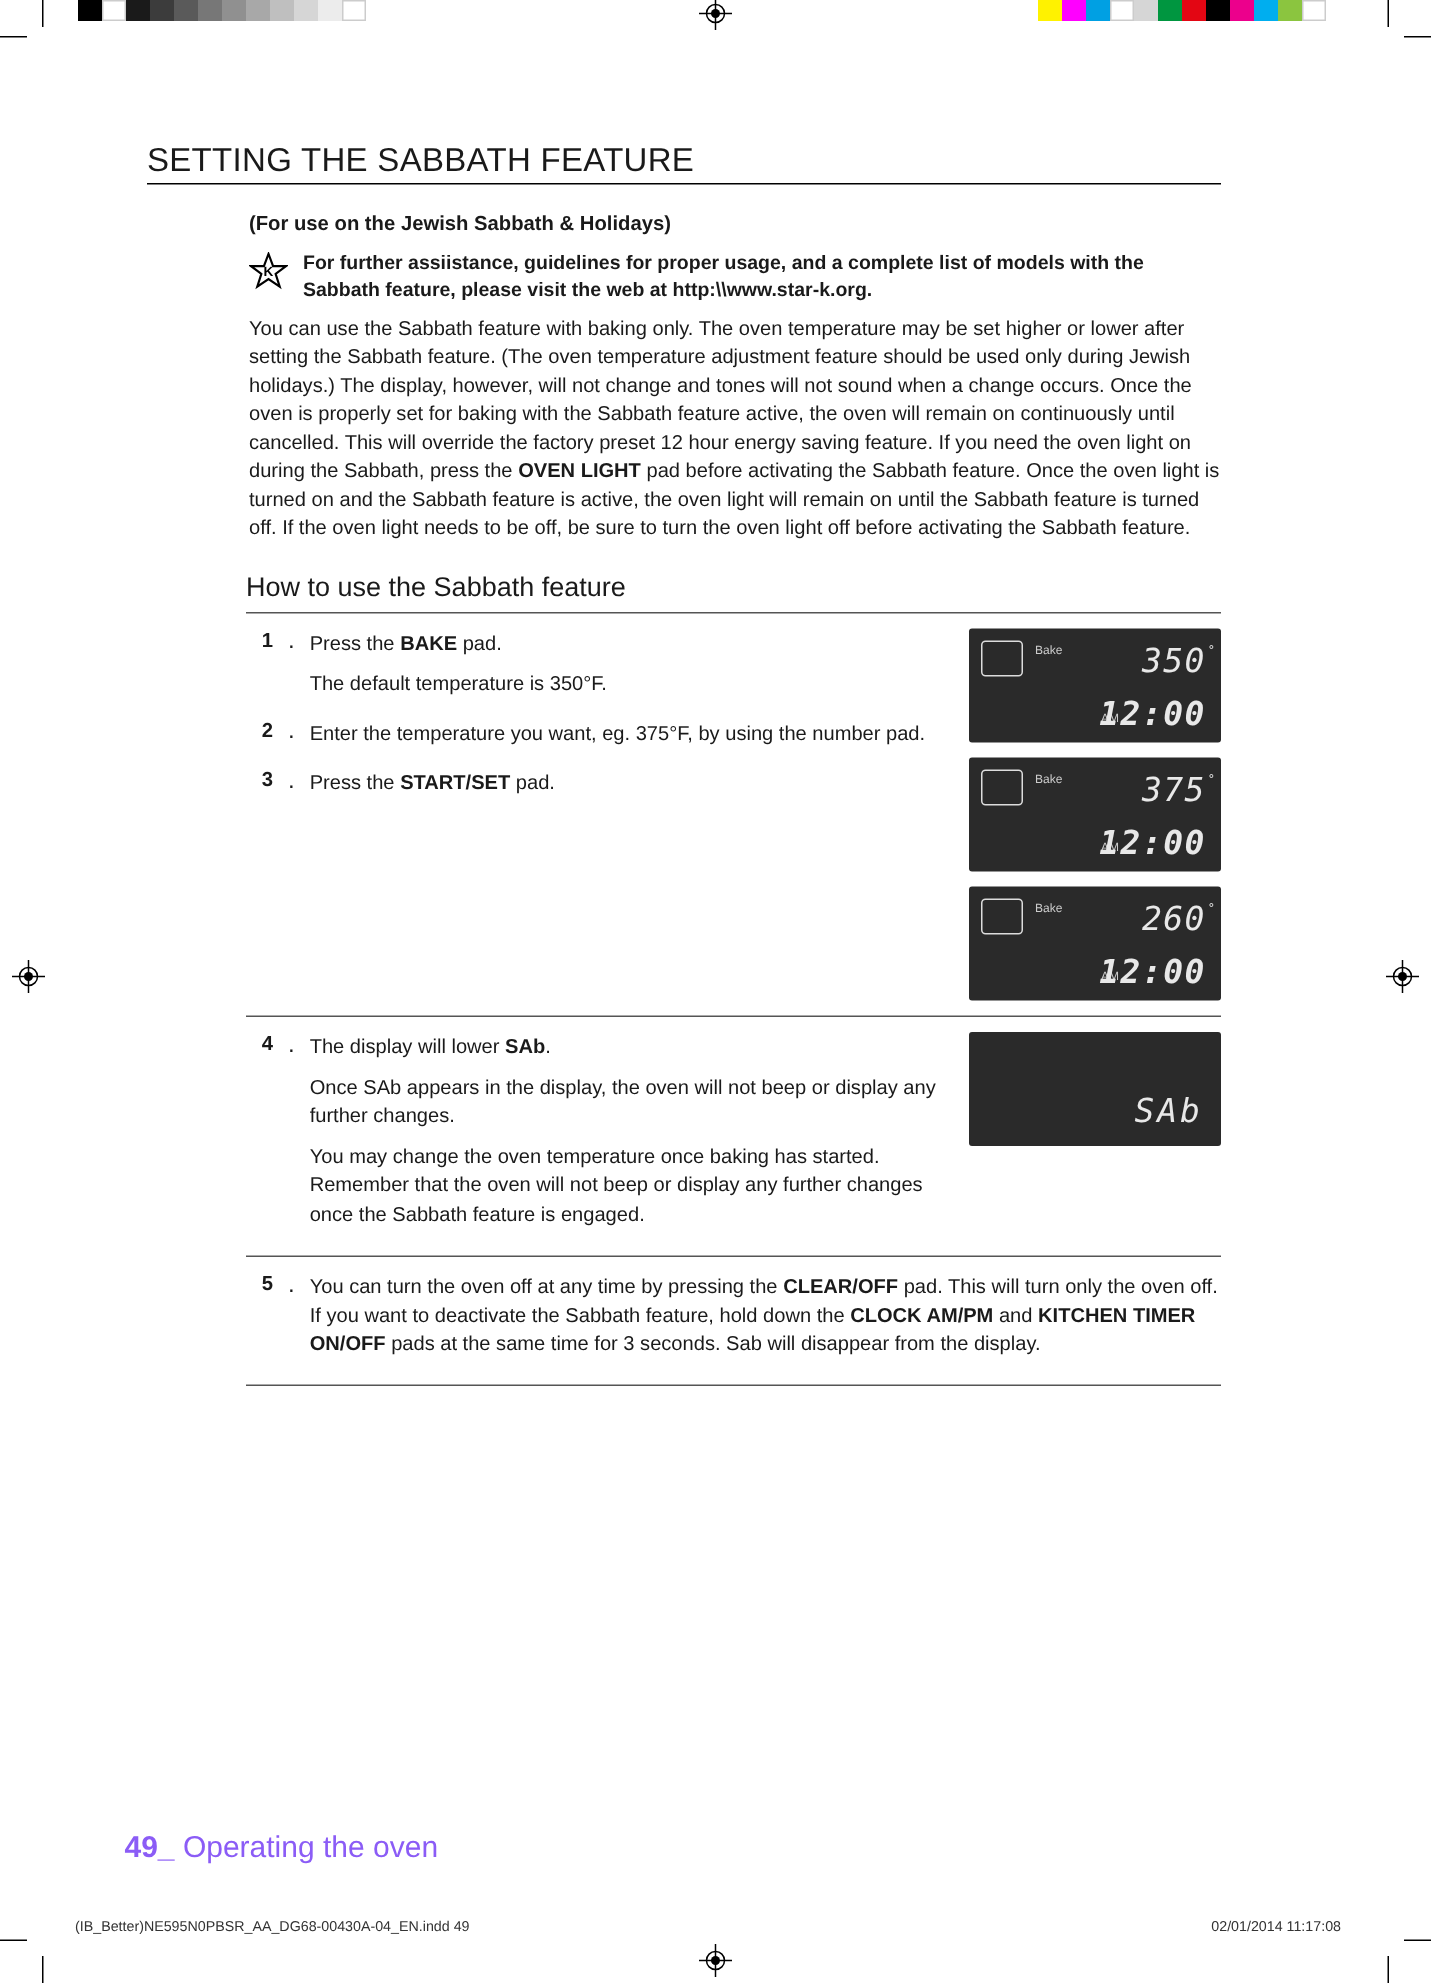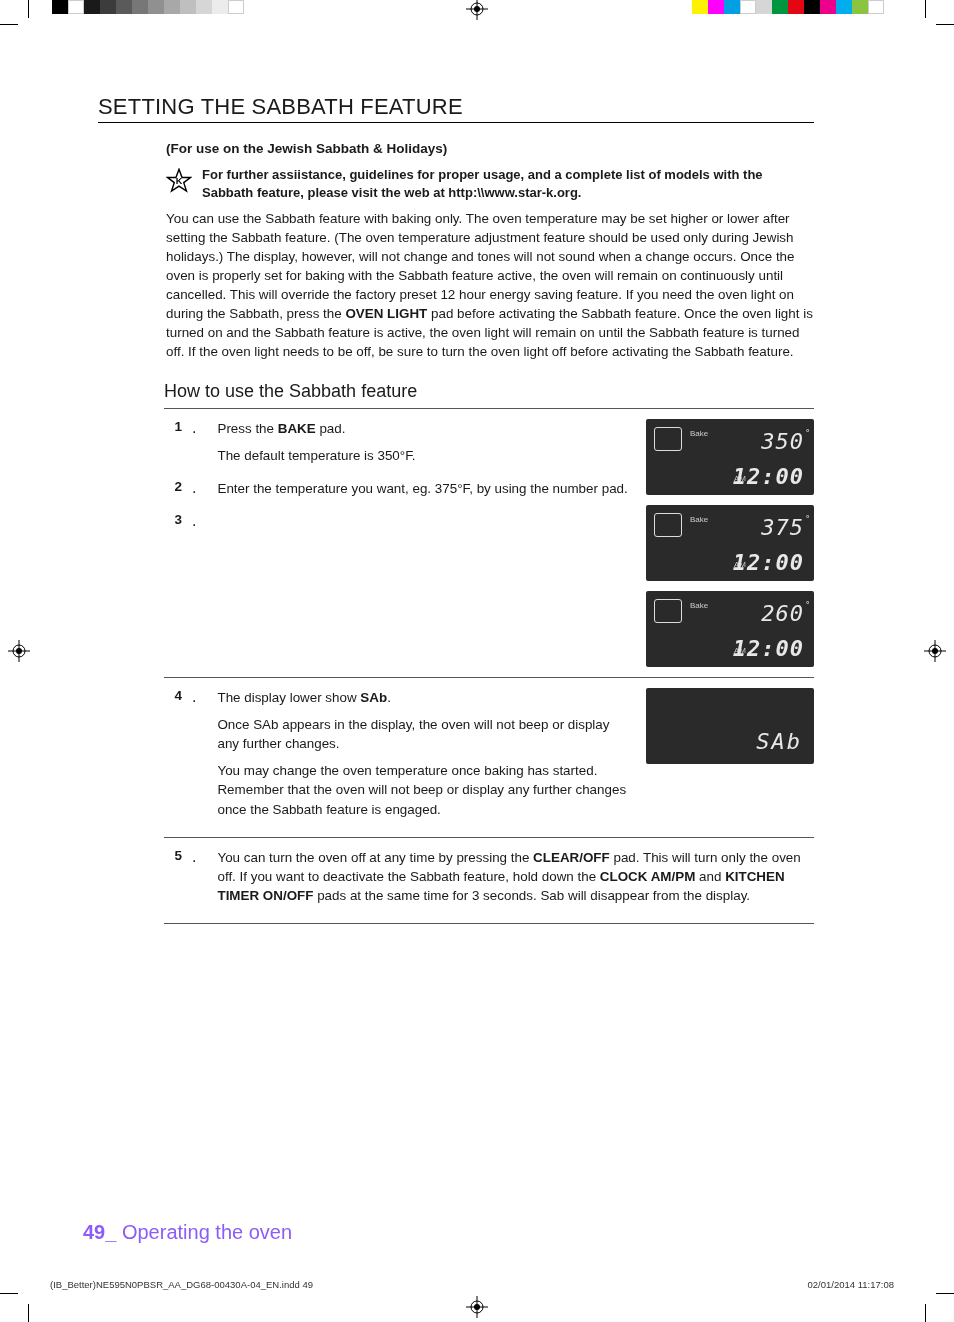--- a/index.html
+++ b/index.html
@@ -52,21 +52,21 @@
   .sub1 { font-weight: bold; font-size: 13.5px; margin: 18px 0 10px 68px; }
   .assist-row { display: flex; align-items: flex-start; margin-left: 68px; gap: 10px; margin-bottom: 8px;}
   .star-k { width: 26px; height: 26px; flex: 0 0 auto; margin-top: 2px; }
   .assist-text { font-weight: bold; font-size: 13px; line-height: 1.35; }
   .para { font-size: 13.4px; line-height: 1.42; margin: 6px 0 0 68px; }
   .how-to { font-size: 18px; font-weight: 400; margin: 20px 0 6px 66px; }
 
   .steps { margin-left: 66px; }
   .step { display: flex; border-top: 1px solid #555; padding: 10px 0; gap: 10px; }
   .step-num { font-weight: bold; font-size: 13.5px; width: 18px; flex: 0 0 auto; text-align:right; }
-  .step-body { font-size: 13.4px; line-height: 1.42; flex: 1 1 auto; padding-right: 6px; margin-left: 11px; }
+  .step-body { font-size: 13.4px; line-height: 1.42; flex: 1 1 auto; padding-right: 6px; }
   .step-body p { margin: 0 0 8px 0; }
   .step-figs { flex: 0 0 168px; display:flex; flex-direction:column; gap:10px; }
   .steps-bottom-rule { border-top: 1px solid #555; margin-left:66px;}
 
   
   .disp {
     width: 168px; height: 76px; background:#2a2a2a; color:#e8e8e8;
     border-radius:2px; position:relative; font-family: monospace;
   }
   .disp .slot { position:absolute; left:8px; top:8px; width:28px; height:24px; border:1.5px solid #ddd; border-radius:3px; }
@@ -191,20 +191,21 @@
           <div class="step-num">2</div>
             <span>.</span>
           <div class="step-body">
               <p>Enter the temperature you want, eg. 375°F, by using the number pad.</p>
             </div>
         </div>
         <div style="display:flex; gap:10px; margin-top:6px;">
           <div class="step-num">3</div>
             <span>.</span>
           <div class="step-body">
+            <p><span>Press the </span><b>START/SET</b><span> pad.</span></p>
           </div>
         </div>
       </div>
       <div class="step-figs">
         <div class="disp">
           <div class="slot"></div>
             <div class="bake-label">Bake</div>
           <div class="temp">350</div>
             <div class="deg">°</div>
           <div class="am">AM</div>
@@ -226,21 +227,21 @@
           <div class="am">AM</div>
           <div class="clk">12:00</div>
         </div>
       </div>
     </div>
 
     <div class="step">
       <div class="step-num">4</div>
         <span>.</span>
       <div class="step-body">
-        <p><span>The display lower show </span><b>SAb</b><span>.</span></p>
+        <p><span>The display will lower </span><b>SAb</b><span>.</span></p>
         <p>Once SAb appears in the display, the oven will not beep or display any further changes.</p>
         <p>You may change the oven temperature once baking has started. Remember that the oven will not beep or display any further changes once the Sabbath feature is engaged.</p>
       </div>
       <div class="step-figs">
         <div class="disp sab">
           <div class="sab-text">SAb</div>
         </div>
       </div>
     </div>
 

